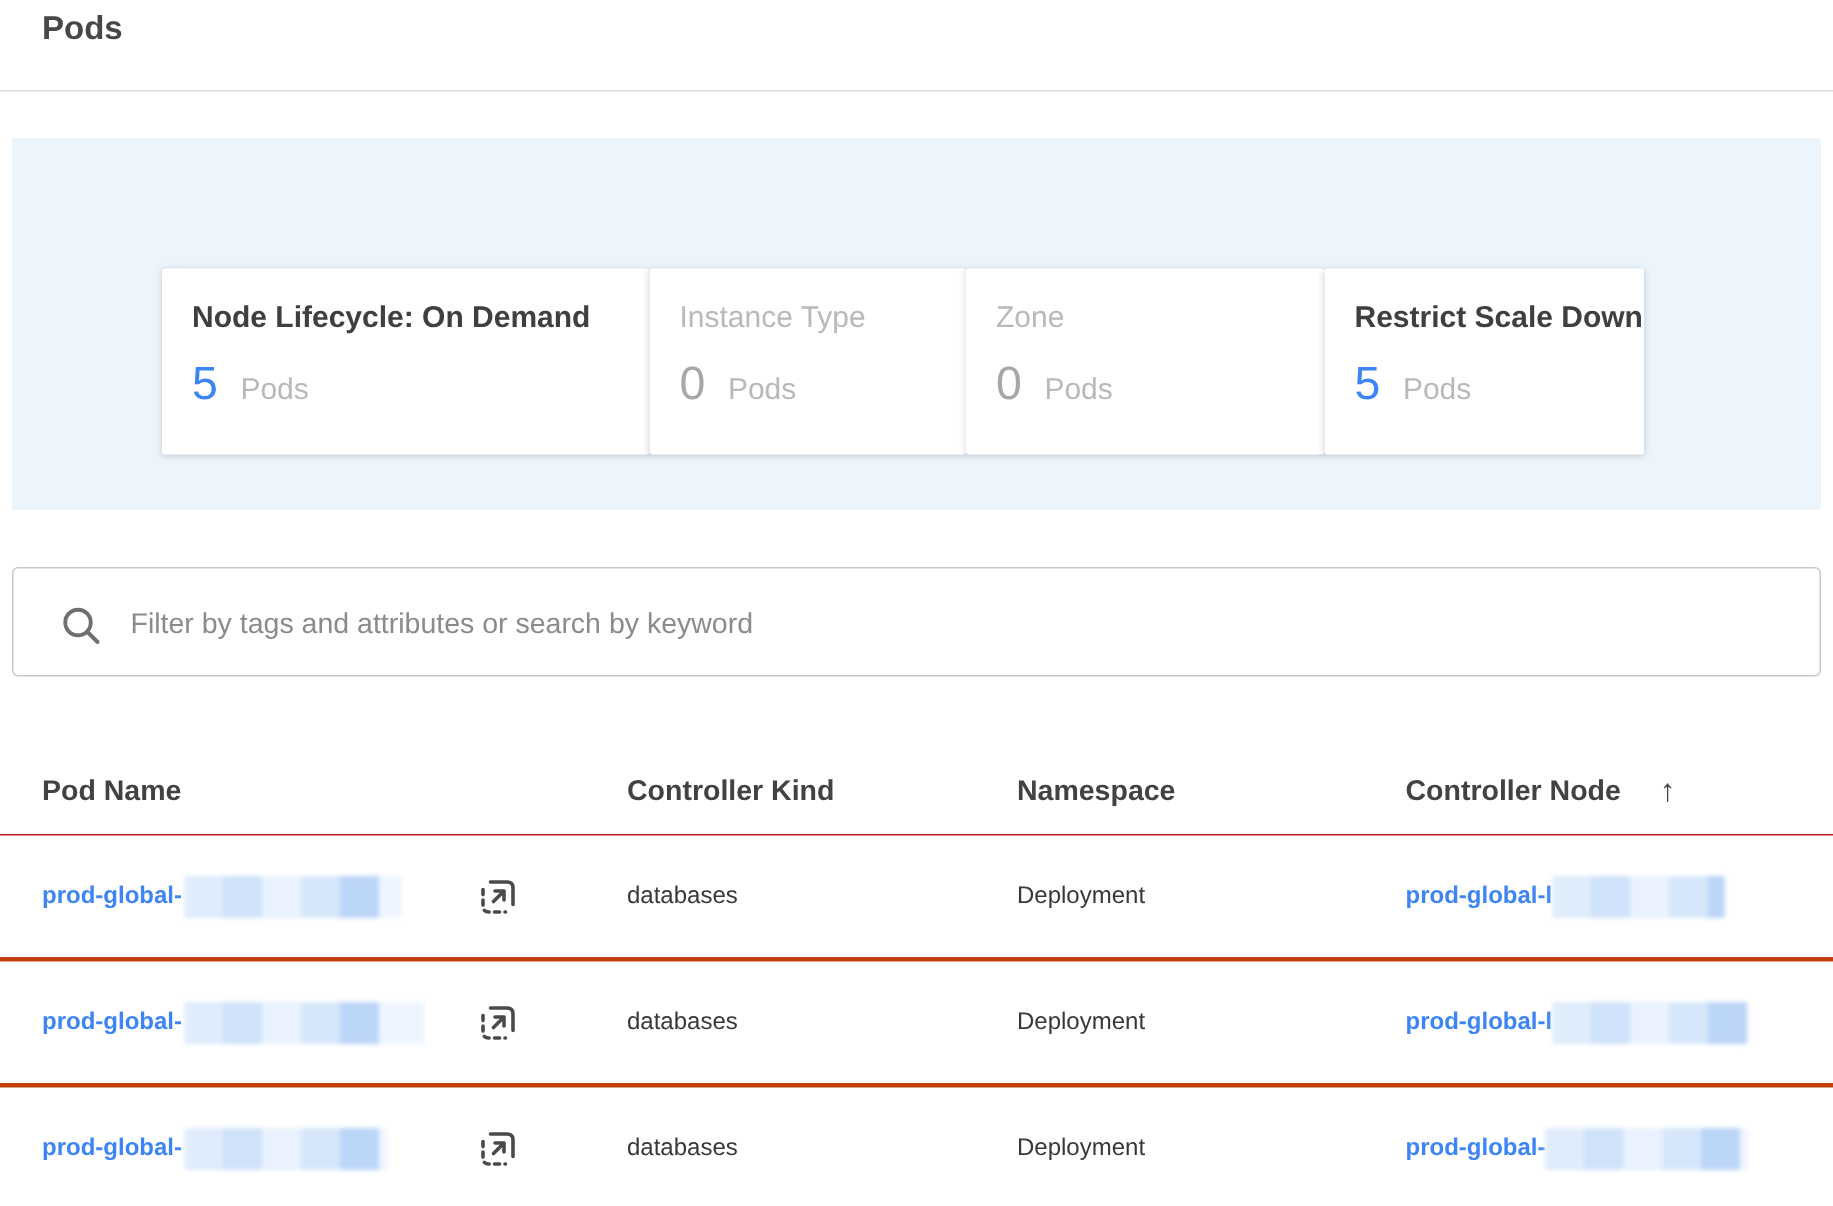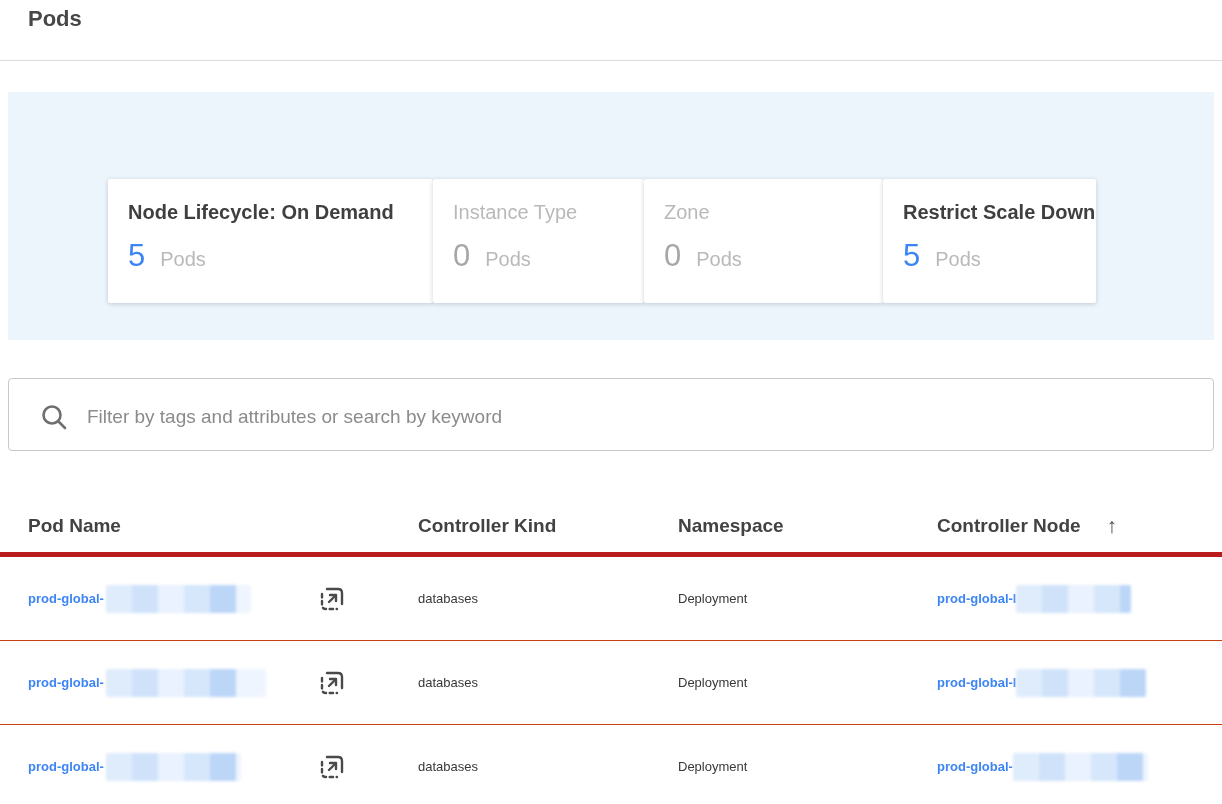--- a/index.html
+++ b/index.html
@@ -46,24 +46,24 @@
     font-family:"Liberation Sans","DejaVu Sans",sans-serif;
   }
   .search-input::placeholder { color:#8b8b8b; opacity:1; }
 
   
   .table { position:absolute; left:0; top:500px; width:1222px; }
   .thead, .trow {
     display:grid; grid-template-columns:390px 260px 259px 1fr;
     padding-left:28px; align-items:center;
   }
-  .thead { height:57px; border-bottom:5px solid #b91c1c; font-size:19px; font-weight:600; color:#424242; }
+  .thead { height:57px; border-bottom:1px solid #b91c1c; font-size:19px; font-weight:600; color:#424242; }
   .th { cursor:pointer; display:flex; align-items:center; }
   .sort-icon { margin-left:26px; font-size:21px; font-weight:400; color:#4a4a4a; }
-  .trow { height:84px; border-bottom:1px solid #c2410c; font-size:13px; color:#383838; }
+  .trow { height:84px; border-bottom:3px solid #c2410c; font-size:16px; color:#383838; }
   .pod-cell { position:relative; display:flex; align-items:center; height:100%; }
   .link { color:#3d85f4; font-weight:600; cursor:pointer; white-space:nowrap; }
   .redact {
     display:inline-block; height:28px; border-radius:2px; filter:blur(1.5px);
     background-image:linear-gradient(90deg,
       #dfecfc 0, #dfecfc 26px, #cfe2fa 26px, #cfe2fa 52px,
       #e9f2fe 52px, #e9f2fe 78px, #d6e7fb 78px, #d6e7fb 104px,
       #bcd6f8 104px, #bcd6f8 130px, #eef5fe 130px, #eef5fe 160px);
     background-size:160px 28px;
   }

